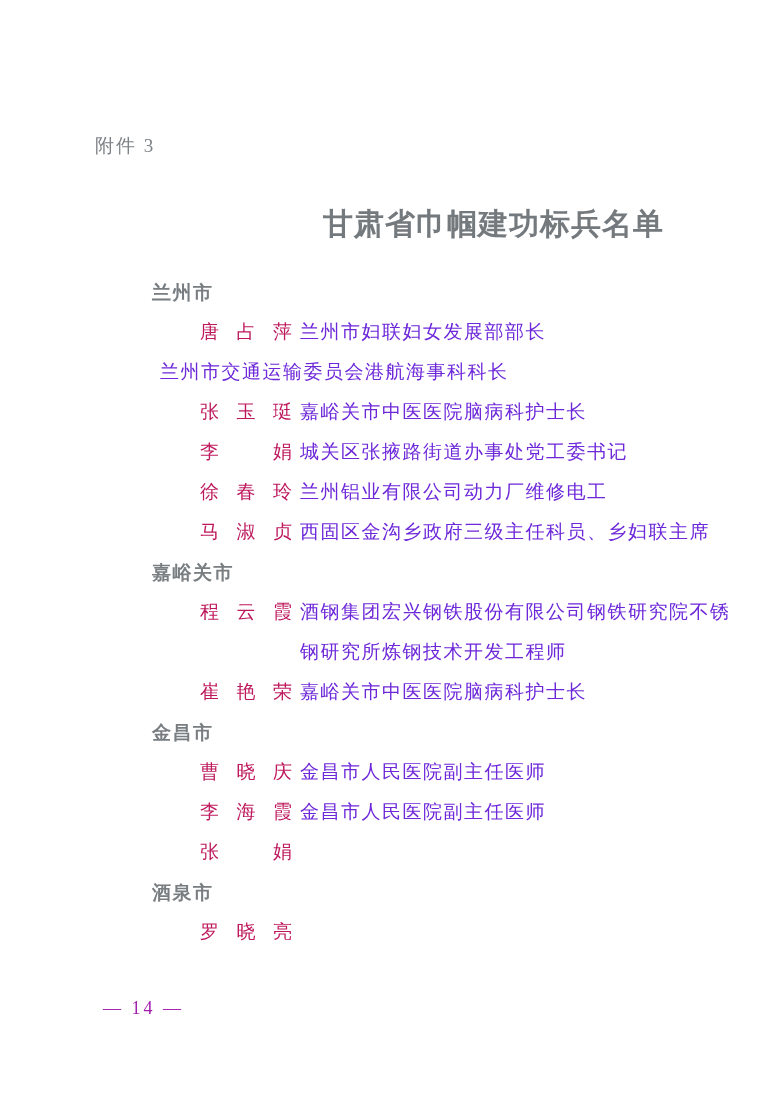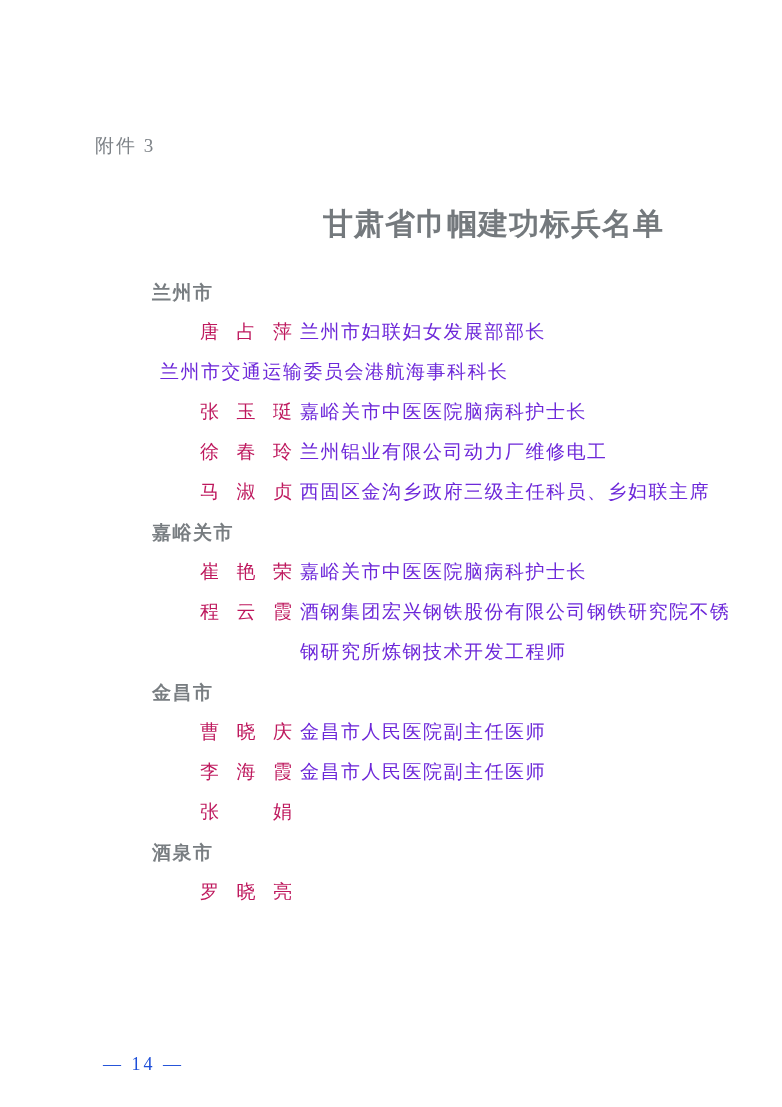--- a/index.html
+++ b/index.html
@@ -68,24 +68,24 @@
     margin-left: 8px;
     font-size: 19px;
     line-height: 40px;
     letter-spacing: 1.5px;
     max-width: 23.9em;
     color: #6d28d9;
   }
   .page-number {
     position: absolute;
     left: 103px;
-    top: 1054px;
+    top: 998px;
     font-size: 18px;
     letter-spacing: 3px;
-    color: #1d4ed8;
+    color: #a21caf;
   }
 </style>
 </head>
 <body>
 
 <div class="page">
   <div class="attachment-label">附件 3</div>
 
   <div class="doc-title">甘肃省巾帼建功标兵名单</div>
 
@@ -96,35 +96,39 @@
         <span class="entry-position">兰州市妇联妇女发展部部长</span>
       </div>
       <div class="entry-row">
         <span class="entry-position">兰州市交通运输委员会港航海事科科长</span>
       </div>
       <div class="entry-row">
         <span class="entry-name">张玉珽</span>
         <span class="entry-position">嘉峪关市中医医院脑病科护士长</span>
       </div>
       <div class="entry-row">
+        <span class="entry-name">李娟</span>
+        <span class="entry-position">城关区张掖路街道办事处党工委书记</span>
+      </div>
+      <div class="entry-row">
         <span class="entry-name">徐春玲</span>
         <span class="entry-position">兰州铝业有限公司动力厂维修电工</span>
       </div>
       <div class="entry-row">
         <span class="entry-name">马淑贞</span>
         <span class="entry-position">西固区金沟乡政府三级主任科员、乡妇联主席</span>
       </div>
       <div class="city-row">嘉峪关市</div>
       <div class="entry-row">
+        <span class="entry-name">程云霞</span>
+        <span class="entry-position">酒钢集团宏兴钢铁股份有限公司钢铁研究院不锈钢研究所炼钢技术开发工程师</span>
+      </div>
+      <div class="entry-row">
         <span class="entry-name">崔艳荣</span>
         <span class="entry-position">嘉峪关市中医医院脑病科护士长</span>
-      </div>
-      <div class="entry-row">
-        <span class="entry-name">程云霞</span>
-        <span class="entry-position">酒钢集团宏兴钢铁股份有限公司钢铁研究院不锈钢研究所炼钢技术开发工程师</span>
       </div>
       <div class="city-row">金昌市</div>
       <div class="entry-row">
         <span class="entry-name">曹晓庆</span>
         <span class="entry-position">金昌市人民医院副主任医师</span>
       </div>
       <div class="entry-row">
         <span class="entry-name">李海霞</span>
         <span class="entry-position">金昌市人民医院副主任医师</span>
       </div>

